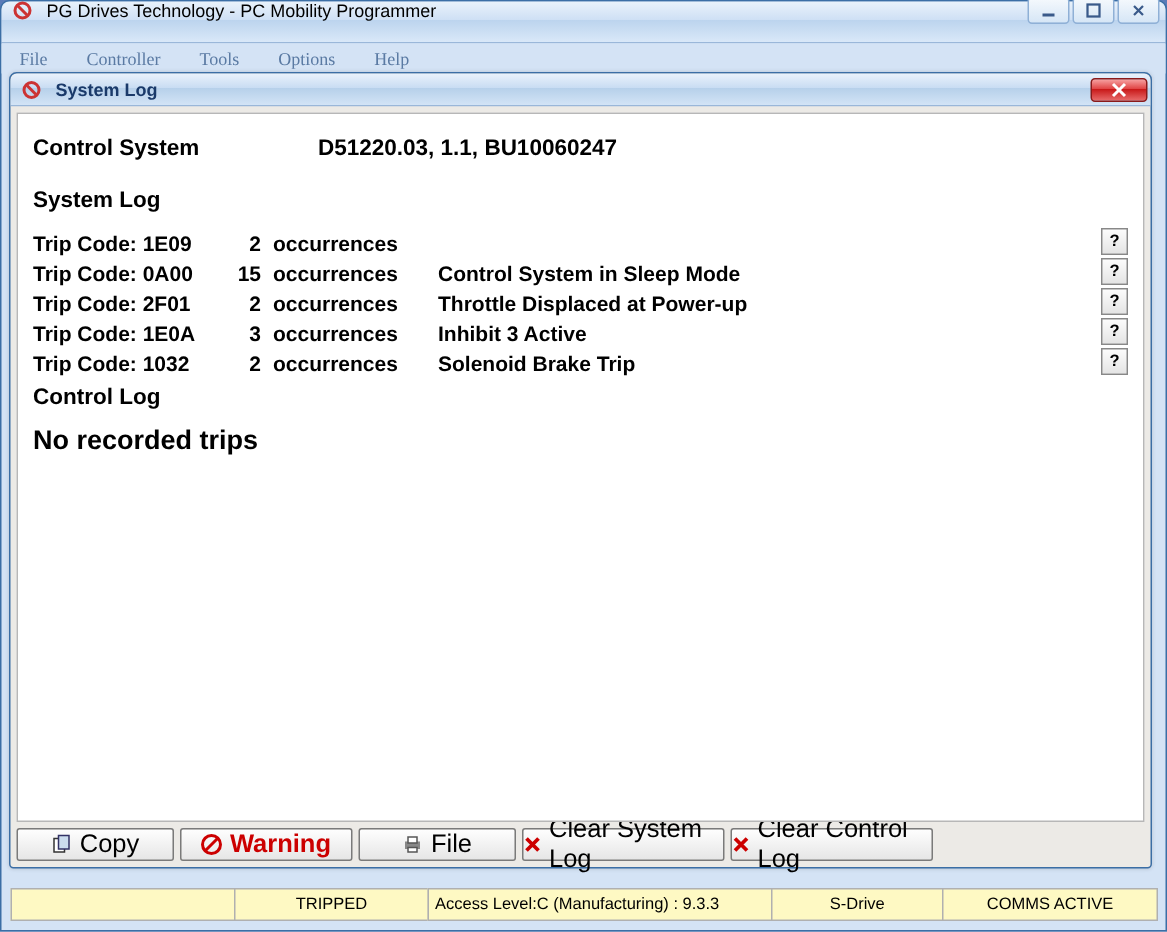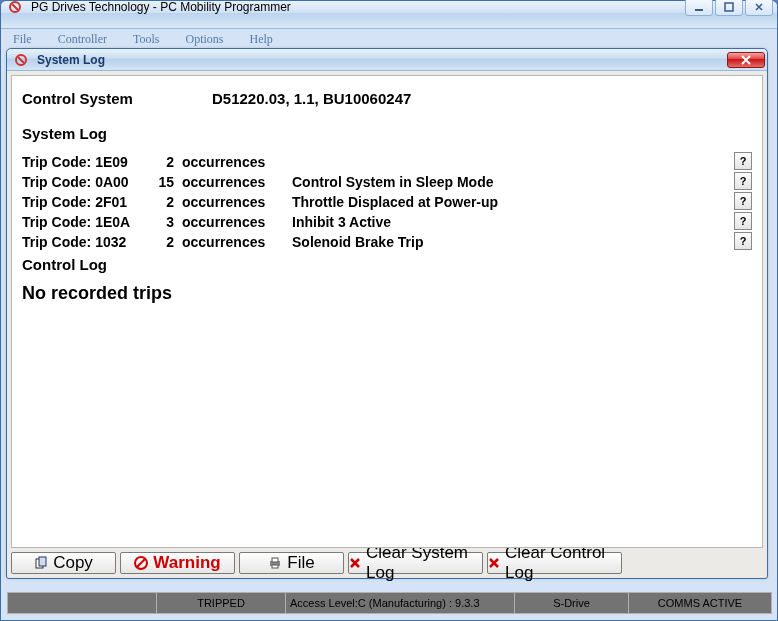--- a/index.html
+++ b/index.html
@@ -173,21 +173,21 @@
 
   
   .statusbar {
     position:absolute;
     bottom:4px; left:6px; right:6px;
     height: 24px;
     display:flex;
   }
   .statusbar .cell {
     border:1px solid #b0b0b0;
-    background:#737373;
+    background:#fef9c3;
     height:22px;
     display:flex;align-items:center;justify-content:center;
     font-size:11px;
     padding:0 4px;
     margin-right:-1px;
     white-space:nowrap;
   }
 
   svg { display:block; }
 </style>

